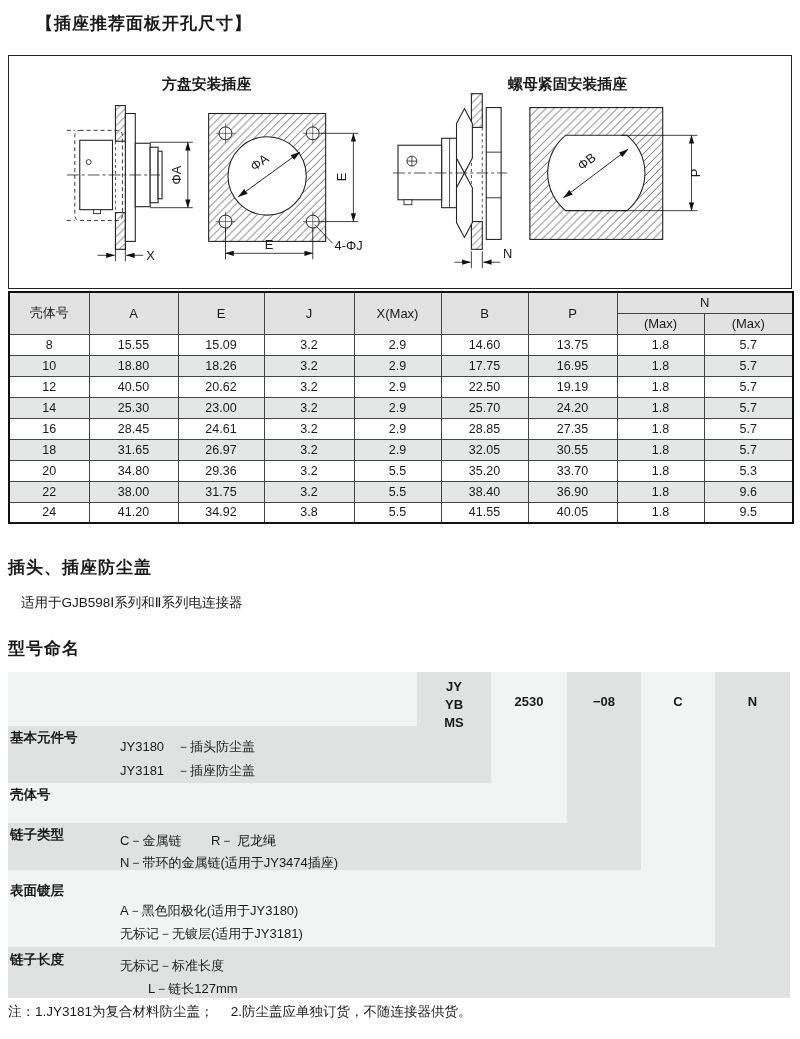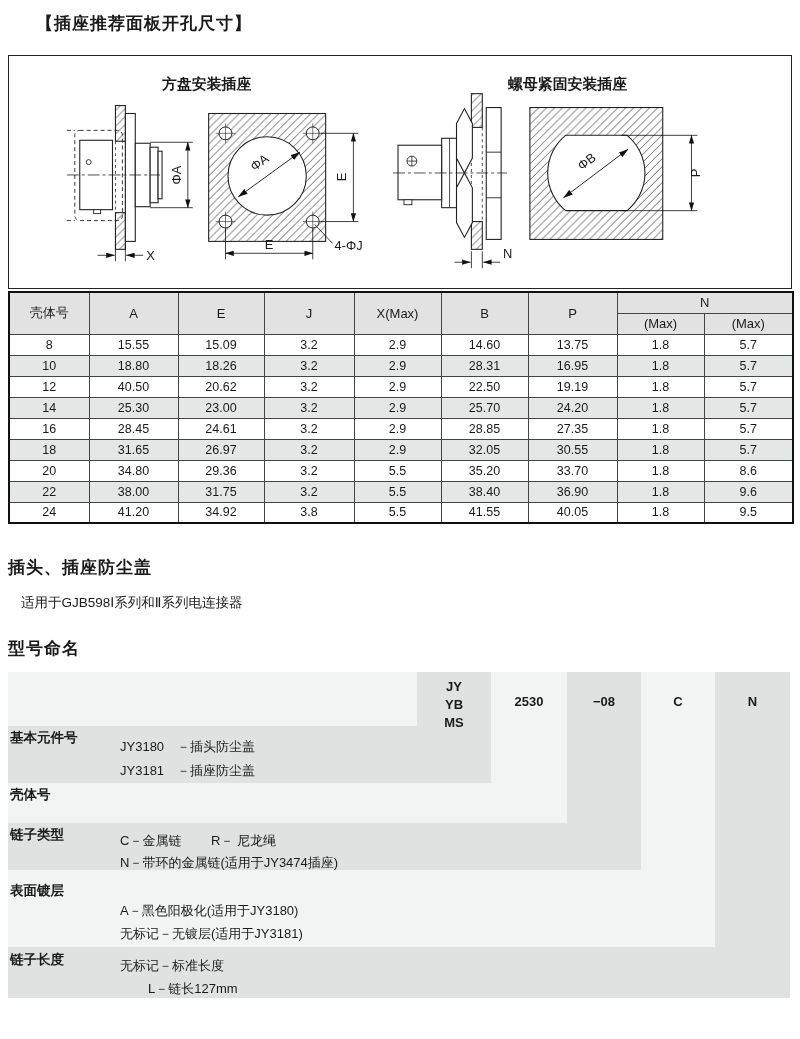--- a/index.html
+++ b/index.html
@@ -209,21 +209,21 @@
           <td>13.75</td>
           <td>1.8</td>
           <td>5.7</td>
         </tr>
         <tr class="alt">
           <td>10</td>
           <td>18.80</td>
           <td>18.26</td>
           <td>3.2</td>
           <td>2.9</td>
-          <td>28.31</td>
+          <td>17.75</td>
           <td>16.95</td>
           <td>1.8</td>
           <td>5.7</td>
         </tr>
         <tr>
           <td>12</td>
           <td>40.50</td>
           <td>20.62</td>
           <td>3.2</td>
           <td>2.9</td>
@@ -267,21 +267,21 @@
         </tr>
         <tr>
           <td>20</td>
           <td>34.80</td>
           <td>29.36</td>
           <td>3.2</td>
           <td>5.5</td>
           <td>35.20</td>
           <td>33.70</td>
           <td>1.8</td>
-          <td>8.6</td>
+          <td>5.3</td>
         </tr>
         <tr class="alt">
           <td>22</td>
           <td>38.00</td>
           <td>31.75</td>
           <td>3.2</td>
           <td>5.5</td>
           <td>38.40</td>
           <td>36.90</td>
           <td>1.8</td>
@@ -341,13 +341,14 @@
 
     <div class="row-label" style="top:210px">表面镀层</div>
     <div class="desc" style="top:230px">A－黑色阳极化(适用于JY3180)</div>
     <div class="desc" style="top:253px">无标记－无镀层(适用于JY3181)</div>
 
     <div class="row-label" style="top:279px">链子长度</div>
     <div class="desc" style="top:285px">无标记－标准长度</div>
     <div class="desc ind" style="top:308px">L－链长127mm</div>
   </div>
 
+  <div class="abs note">注：1.JY3181为复合材料防尘盖；　 2.防尘盖应单独订货，不随连接器供货。</div>
 </div>
 
 </body></html>

